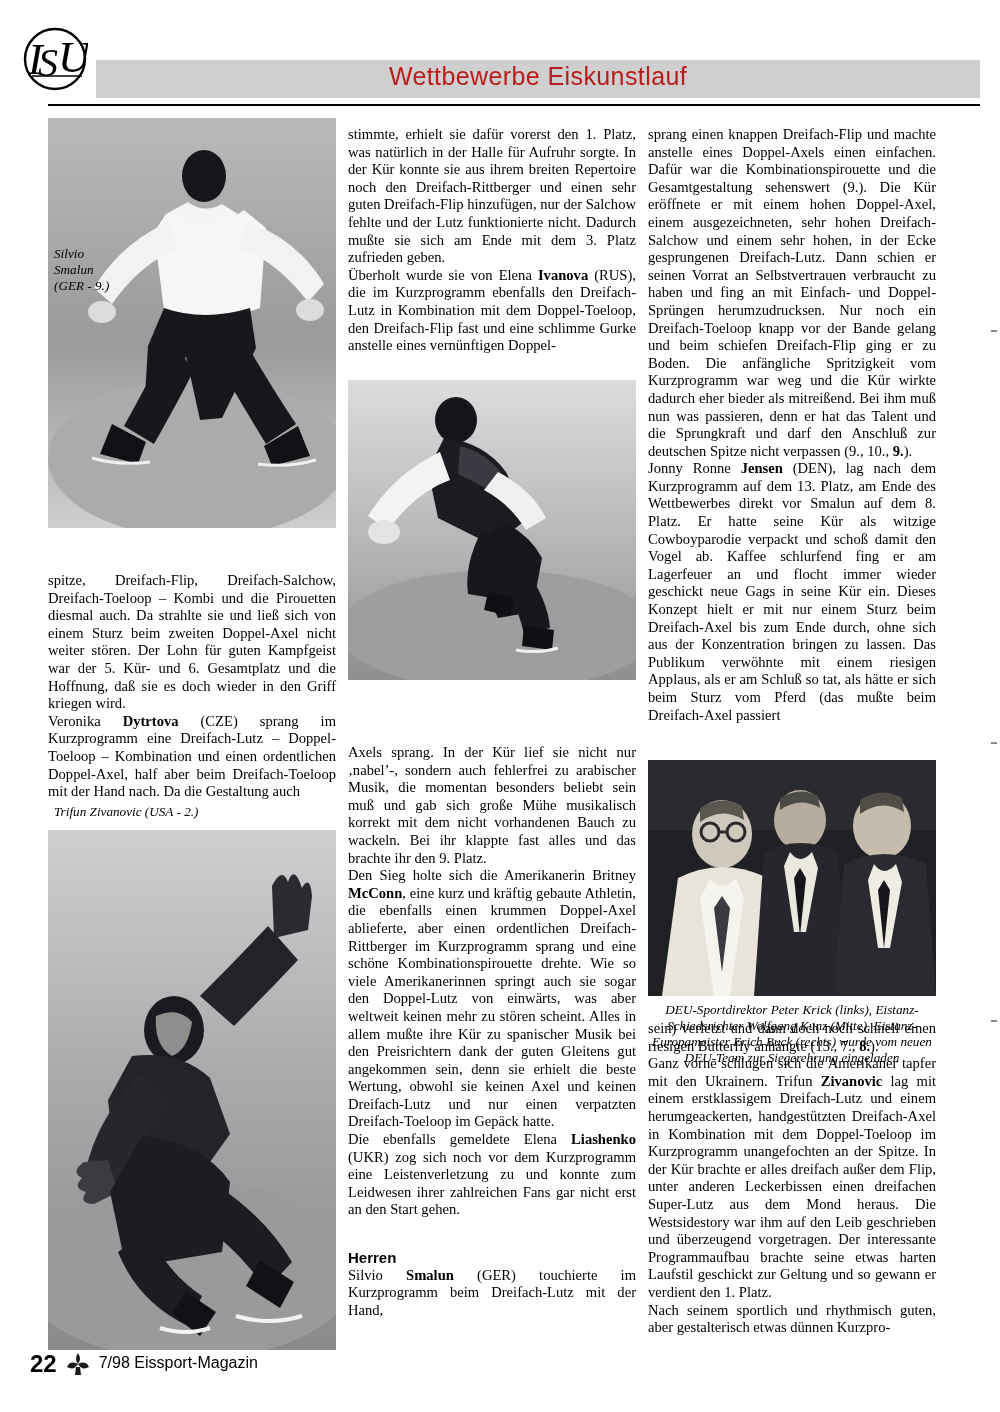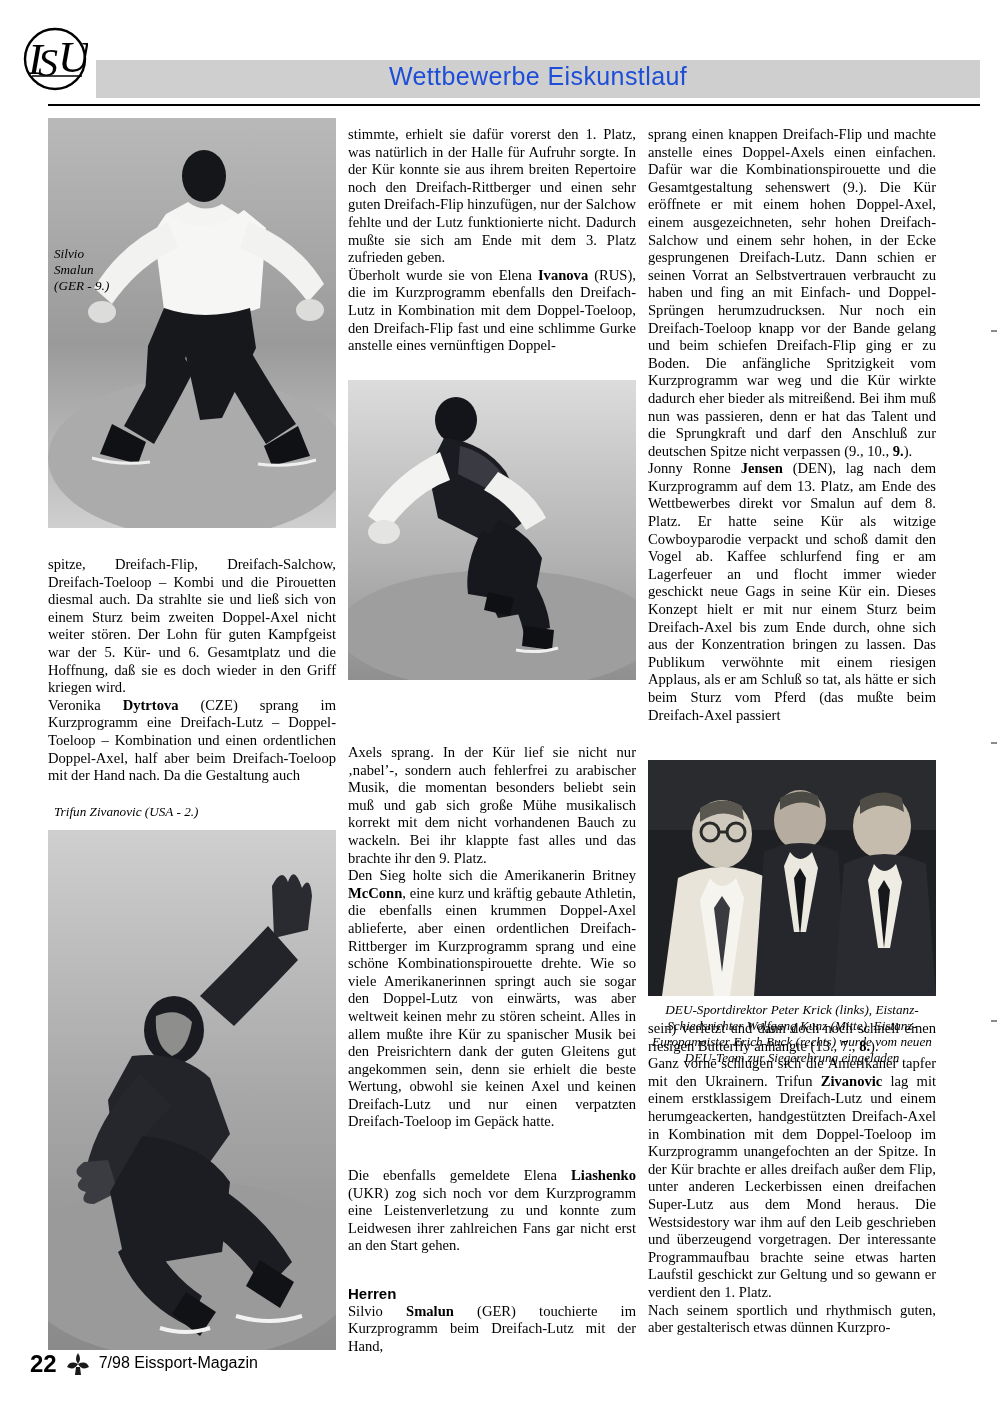--- a/index.html
+++ b/index.html
@@ -4,21 +4,21 @@
 <style>
   html,body{margin:0;padding:0;background:#ffffff;}
   body{width:1000px;height:1412px;font-family:"Liberation Serif",serif;color:#000;position:relative;overflow:hidden;}
 
   
   .page{position:absolute;left:0;top:0;width:1000px;height:1412px;}
   .logo{position:absolute;left:22px;top:26px;width:66px;height:66px;}
   .logo svg{display:block;}
   .header-bar{position:absolute;left:96px;top:60px;width:884px;height:38px;background:#cfcfcf;}
   .header-title{position:absolute;left:96px;top:62px;width:884px;text-align:center;
-      font-family:"Liberation Sans",sans-serif;font-size:25px;letter-spacing:.4px;color:#1d4ed8;}
+      font-family:"Liberation Sans",sans-serif;font-size:25px;letter-spacing:.4px;color:#b91c1c;}
   .rule-top{position:absolute;left:48px;top:104px;width:932px;height:2px;background:#000;}
 
   
   .col{position:absolute;text-align:justify;font-size:14.6px;line-height:17.6px;}
   .col p{margin:0;}
   .col1{left:48px;  width:288px;}
   .col2{left:348px; width:288px;}
   .col3{left:648px; width:288px;}
 
   
@@ -232,36 +232,36 @@
         <path d="M196 104 q40 -20 82 0 l10 132 -102 0z" fill="#2a2b30"></path>
         <path d="M226 104 q10 14 22 0 l6 18 -12 66 -12 0 -10 -68z" fill="#efece4"></path>
         <path d="M236 120 l6 10 -6 58 -6 -58z" fill="#17181c"></path>
       </g>
     </svg>
   </div>
   <div class="cap cap-c cap4" data-name="caption-photo-4">
     <span data-name="caption-text">DEU-Sportdirektor Peter Krick (links), Eistanz-Schiedsrichter Wolfgang Kunz (Mitte), Eistanz-Europameister Erich Buck (rechts) wurde vom neuen DEU-Team zur Siegerehrung eingeladen</span>
   </div>
 
-  <div class="col col1" style="top:556px;" data-name="column-1-text-block-1">
+  <div class="col col1" style="top:572px;" data-name="column-1-text-block-1">
     <p data-name="paragraph">spitze, Dreifach-Flip, Dreifach-Salchow, Dreifach-Toeloop – Kombi und die Pirouetten diesmal auch. Da strahlte sie und ließ sich von einem Sturz beim zweiten Doppel-Axel nicht weiter stören. Der Lohn für guten Kampfgeist war der 5. Kür- und 6. Gesamtplatz und die Hoffnung, daß sie es doch wieder in den Griff kriegen wird.</p>
     <p data-name="paragraph"><span data-name="text">Veronika </span><span class="b" data-name="athlete-name">Dytrtova</span><span data-name="text"> (CZE) sprang im Kurzprogramm eine Dreifach-Lutz – Doppel-Toeloop – Kombination und einen ordentlichen Doppel-Axel, half aber beim Dreifach-Toeloop mit der Hand nach. Da die Gestaltung auch</span></p>
   </div>
 
   <div class="col col2" style="top:126px;" data-name="column-2-text-block-1">
     <p data-name="paragraph">stimmte, erhielt sie dafür vorerst den 1. Platz, was natürlich in der Halle für Aufruhr sorgte. In der Kür konnte sie aus ihrem breiten Repertoire noch den Dreifach-Rittberger und einen sehr guten Dreifach-Flip hinzufügen, nur der Salchow fehlte und der Lutz funktionierte nicht. Dadurch mußte sie sich am Ende mit dem 3. Platz zufrieden geben.</p>
     <p data-name="paragraph"><span data-name="text">Überholt wurde sie von Elena </span><span class="b" data-name="athlete-name">Ivanova</span><span data-name="text"> (RUS), die im Kurzprogramm ebenfalls den Dreifach-Lutz in Kombination mit dem Doppel-Toeloop, den Dreifach-Flip fast und eine schlimme Gurke anstelle eines vernünftigen Doppel-</span></p>
   </div>
 
   <div class="col" style="left:348px;top:744px;width:288px;" data-name="column-2-text-block-2">
     <p style="width:288px;" data-name="paragraph">
       <span data-name="text">Axels sprang. In der Kür lief sie nicht nur ‚nabel’-, sondern auch fehlerfrei zu arabischer Musik, die momentan besonders beliebt sein muß und gab sich große Mühe musikalisch korrekt mit dem nicht vorhandenen Bauch zu wackeln. Bei ihr klappte fast alles und das brachte ihr den 9. Platz.</span>
     </p>
     <p style="width:288px;" data-name="paragraph"><span data-name="text">Den Sieg holte sich die Amerikanerin Britney </span><span class="b" data-name="athlete-name">McConn</span><span data-name="text">, eine kurz und kräftig gebaute Athletin, die ebenfalls einen krummen Doppel-Axel ablieferte, aber einen ordentlichen Dreifach-Rittberger im Kurzprogramm sprang und eine schöne Kombinationspirouette drehte. Wie so viele Amerikanerinnen springt auch sie sogar den Doppel-Lutz von einwärts, was aber weltweit keinen mehr zu stören scheint. Alles in allem mußte ihre Kür zu spanischer Musik bei den Preisrichtern dank der guten Gleitens gut angekommen sein, denn sie erhielt die beste Wertung, obwohl sie keinen Axel und keinen Dreifach-Lutz und nur einen verpatzten Dreifach-Toeloop im Gepäck hatte.</span></p>
-    <p style="width:288px;margin-top:36px;" data-name="paragraph"><span data-name="text">Die ebenfalls gemeldete Elena </span><span class="b" data-name="athlete-name">Liashenko</span><span data-name="text"> (UKR) zog sich noch vor dem Kurzprogramm eine Leistenverletzung zu und konnte zum Leidwesen ihrer zahlreichen Fans gar nicht erst an den Start gehen.</span></p>
+    <p style="width:288px;" data-name="paragraph"><span data-name="text">Die ebenfalls gemeldete Elena </span><span class="b" data-name="athlete-name">Liashenko</span><span data-name="text"> (UKR) zog sich noch vor dem Kurzprogramm eine Leistenverletzung zu und konnte zum Leidwesen ihrer zahlreichen Fans gar nicht erst an den Start gehen.</span></p>
     <p style="width:288px;margin-top:30px;font-family:'Liberation Sans',sans-serif;font-weight:bold;font-size:15px;" data-name="section-heading-herren">Herren</p>
     <p style="width:288px;" data-name="paragraph"><span data-name="text">Silvio </span><span class="b" data-name="athlete-name">Smalun</span><span data-name="text"> (GER) touchierte im Kurzprogramm beim Dreifach-Lutz mit der Hand,</span></p>
   </div>
 
   <style>
     
     [data-name="column-2-text-block-2"]{text-align:justify;}
   </style>
 
   <div class="col col3" style="top:126px;" data-name="column-3-text-block-1">

